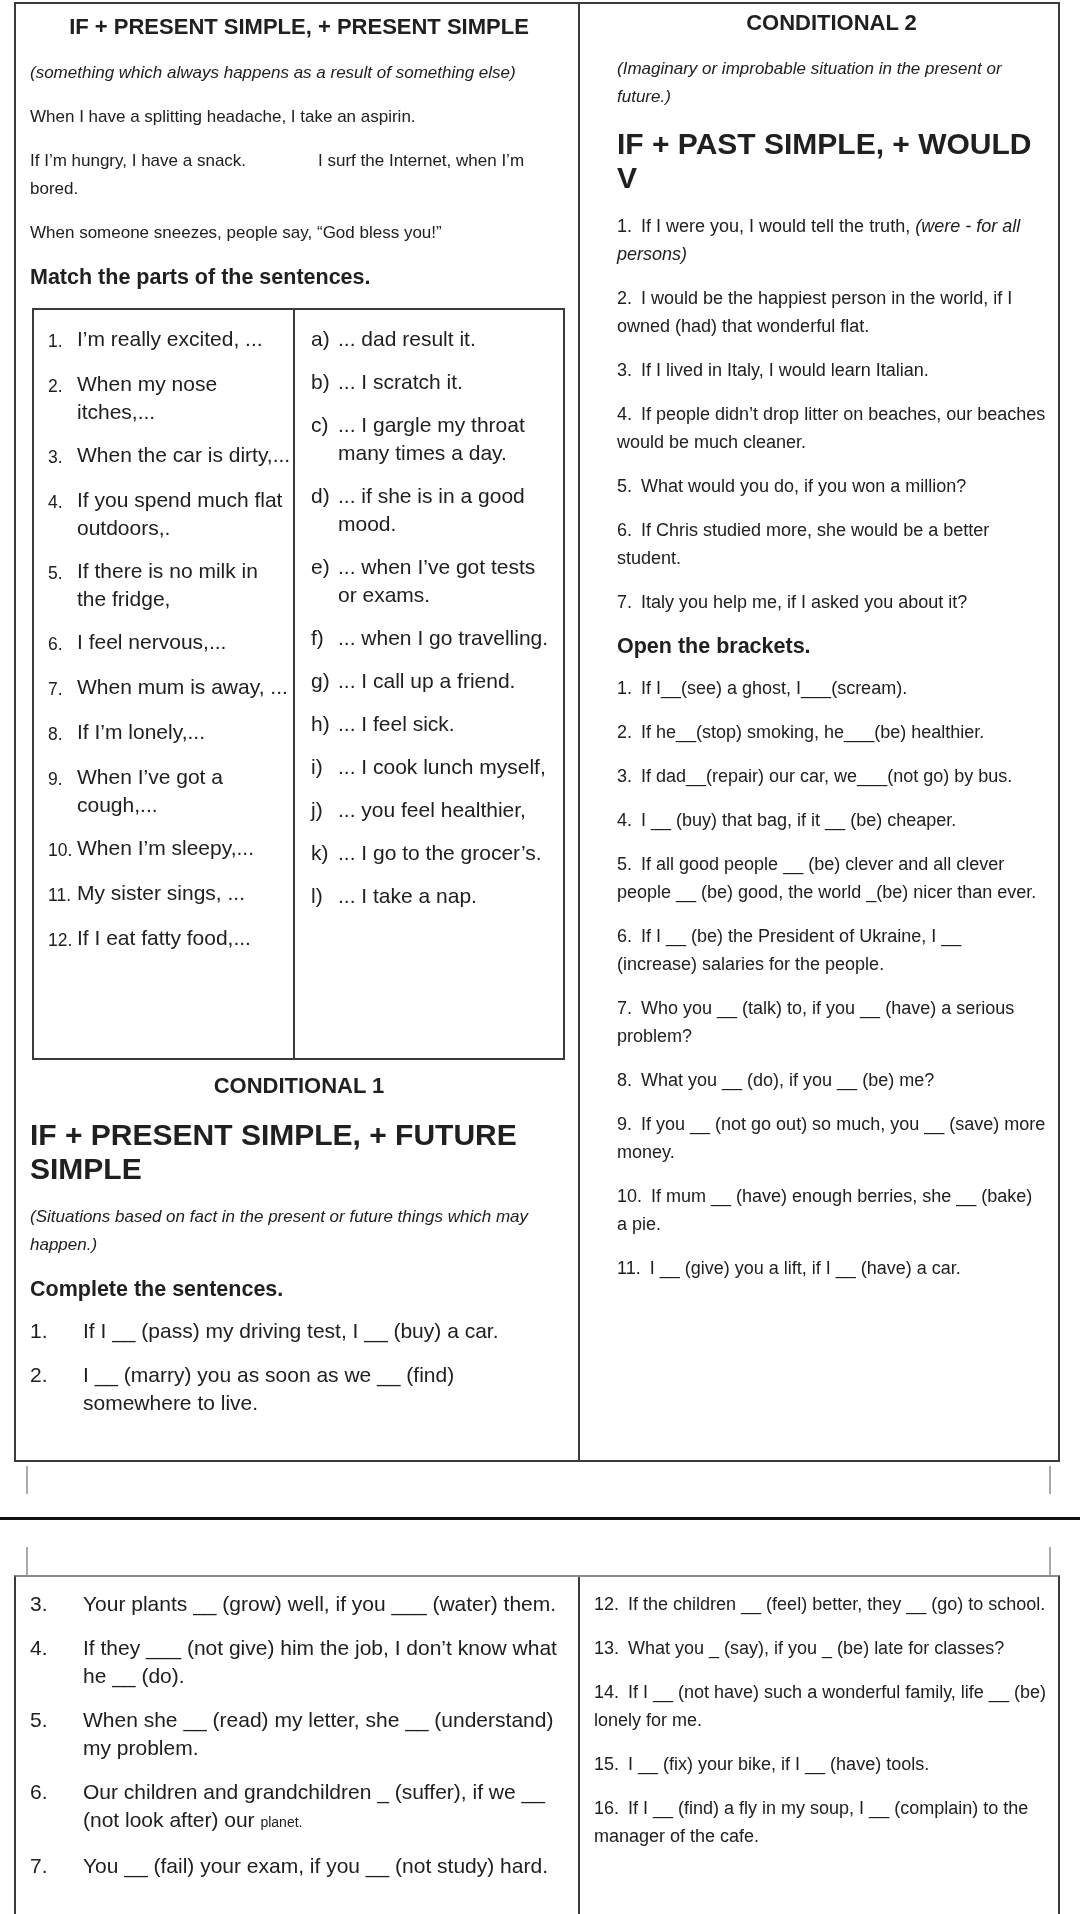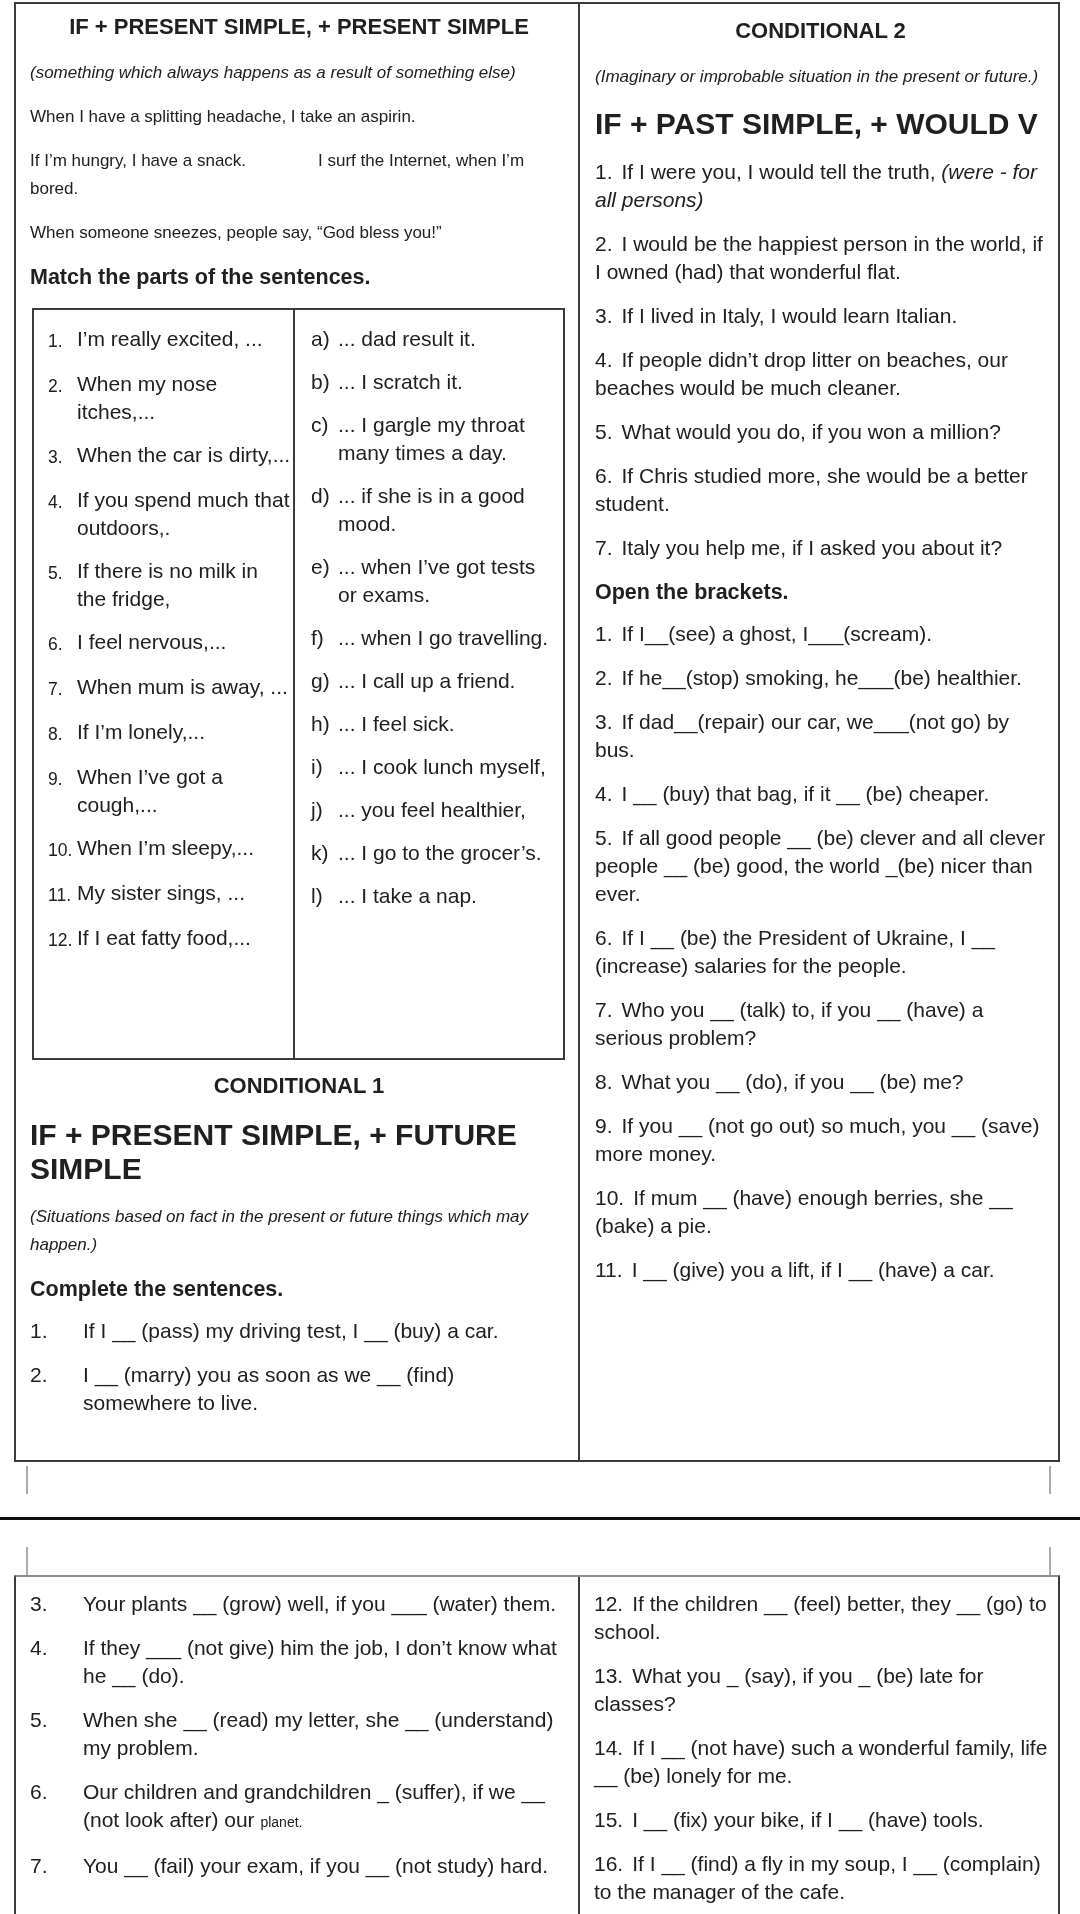--- a/index.html
+++ b/index.html
@@ -7,30 +7,30 @@
     width:1080px; height:1914px; position:relative; overflow:hidden;
     background:#ffffff; color:#202020;
     font-family:"Liberation Sans", sans-serif;
   }
   .abs { position:absolute; }
 
   
   #p1-table {
     left:14px; top:2px; width:1046px; height:1460px;
     border:2px solid #3b3b3b; box-sizing:border-box;
-    display:flex; overflow:hidden; background:#fff;
+    display:flex; overflow:hidden; background:#fff;gap:22px;
   }
   #p1-table .colL {
     width:564px; box-sizing:border-box; flex:none;
     border-right:2px solid #3b3b3b;
     padding:8px 10px 6px 14px;
   }
   #p1-table .colR {
     flex:1; box-sizing:border-box;
-    padding:12px 12px 6px 15px;
+    padding:4px 12px 6px 15px;
   }
 
   p, .para { font-size:17px; line-height:28px; margin:0 0 16px; }
   .title   { font-size:22px; font-weight:bold; text-align:center; margin:2px 0 19px; }
   .formula { font-size:30px; font-weight:bold; margin:0 0 17px; }
   .note    { font-style:italic; }
   .heading { font-weight:bold; font-size:21.5px; margin-bottom:14px; }
   .gap     { display:inline-block; width:72px; }
 
   
@@ -45,21 +45,21 @@
   .mcolL .num { width:36px; font-size:17.5px; padding-top:2px; box-sizing:border-box; }
   .mcolR .num { width:34px; font-size:21px; box-sizing:border-box; }
   .mrow .txt { flex:1; }
 
   
   .crow { display:flex; font-size:21px; line-height:28px; margin-bottom:16px; }
   .crow .num { flex:none; width:33px; }
   .crow .txt { flex:1;margin-left:20px; }
 
   
-  .pitem { font-size:21px; line-height:28px; margin:0 0 16px; }
+  .pitem { font-size:18px; line-height:28px; margin:0 0 16px; }
   .pitem .pnum { margin-right:9px; }
 
   .small-tail { font-size:14px;text-align:center; }
   i.tail { font-style:italic; }
 
   
   .crop-mark { position:absolute; width:2px; height:28px; background:#ababab; }
   #break-line { position:absolute; left:0; top:1517px; width:1080px; height:3px; background:#101010; }
 
   
@@ -98,21 +98,21 @@
             <span class="txt"><span>When my nose itches,...</span></span>
           </div>
 
           <div class="mrow">
             <span class="num">3.</span>
             <span class="txt"><span>When the car is dirty,...</span></span>
           </div>
 
           <div class="mrow">
             <span class="num">4.</span>
-            <span class="txt"><span>If you spend much that outdoors,.</span></span>
+            <span class="txt"><span>If you spend much flat outdoors,.</span></span>
           </div>
 
           <div class="mrow">
             <span class="num">5.</span>
             <span class="txt"><span>If there is no milk in the fridge,</span></span>
           </div>
 
           <div class="mrow">
             <span class="num">6.</span>
             <span class="txt"><span>I feel nervous,...</span></span>

